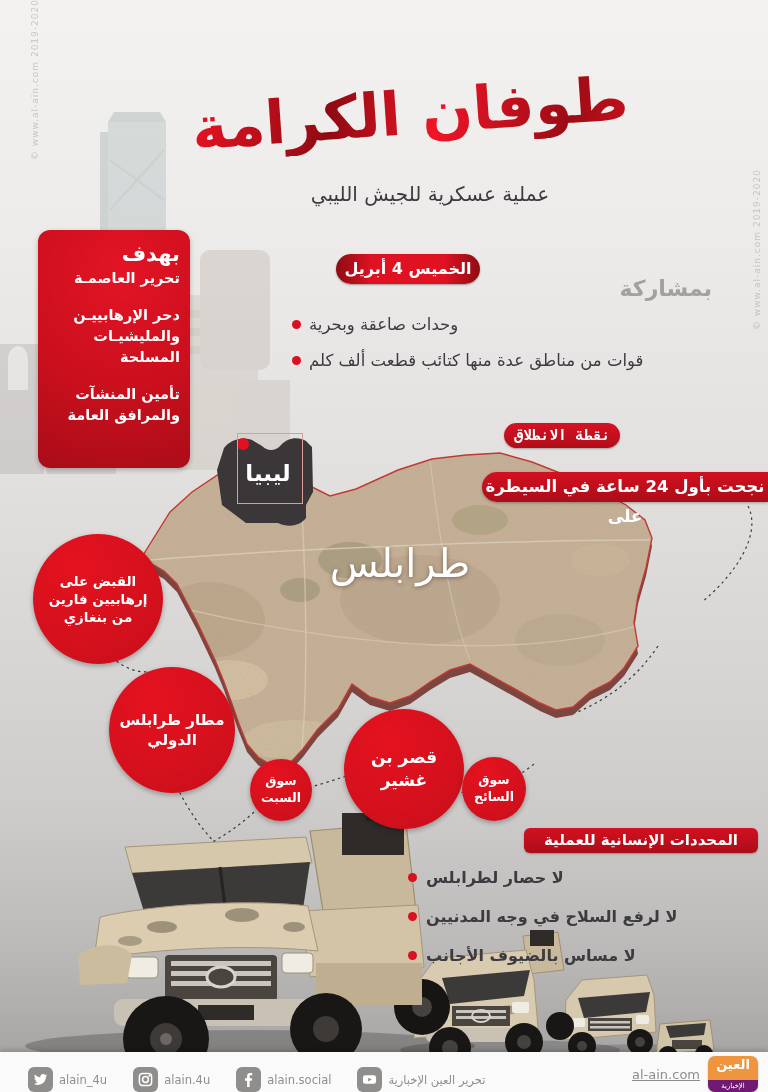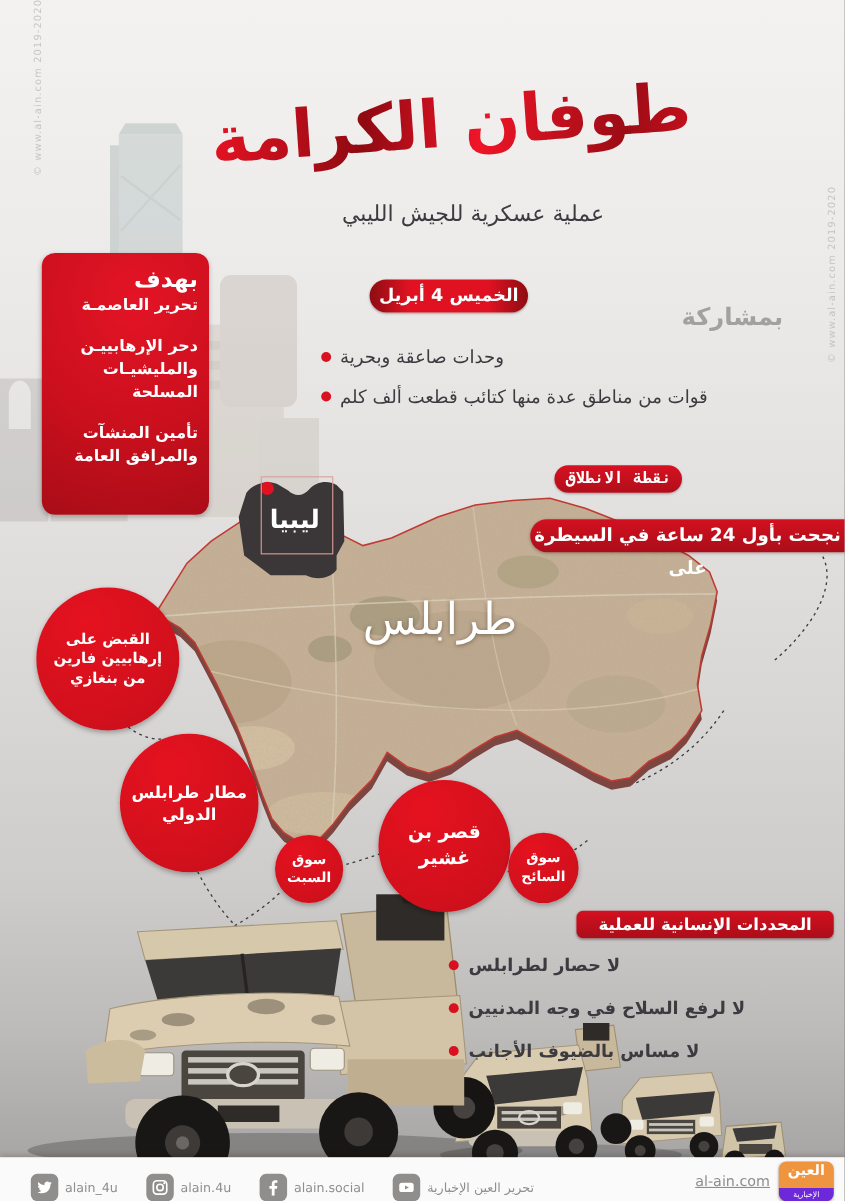--- a/index.html
+++ b/index.html
@@ -71,21 +71,21 @@
   .footer{left:0;top:1052px;width:768px;height:40px;background:#fbfafa;box-shadow:0 -2px 5px rgba(0,0,0,.18);
     display:flex;align-items:flex-end;padding:0 10px 0 28px;box-sizing:border-box;gap:26px;}
   .soc{display:flex;align-items:center;gap:6px;}
   .soc-ico{width:25px;height:25px;border-radius:6px;background:#908e8d;display:flex;align-items:center;justify-content:center;}
   .soc-lbl{font-size:11.5px;color:#908e8d;}
   .foot-right{margin-left:auto;display:flex;align-items:center;gap:8px;}
   .site{font-size:13px;color:#8f8d8c;text-decoration:underline;}
   .logo{width:50px;height:36px;border-radius:7px;overflow:hidden;background:#ef9540;position:relative;
     box-shadow:0 1px 2px rgba(0,0,0,.25);}
   .logo-top{position:absolute;left:0;top:1px;width:100%;text-align:center;color:#fff;font-size:13px;font-weight:bold;}
-  .logo-band{position:absolute;left:0;bottom:0;width:100%;height:12px;background:#6d28d9;color:#fff;
+  .logo-band{position:absolute;left:0;bottom:0;width:100%;height:12px;background:#701a75;color:#fff;
     font-size:7px;text-align:center;line-height:12px;}
 </style>
 </head>
 <body>
 
 <div class="canvas">
 
   <svg class="abs" width="768" height="1092" viewBox="0 0 768 1092" style="left:0;top:0">
     <defs>
       <filter id="sat-noise" x="0" y="0" width="100%" height="100%">

